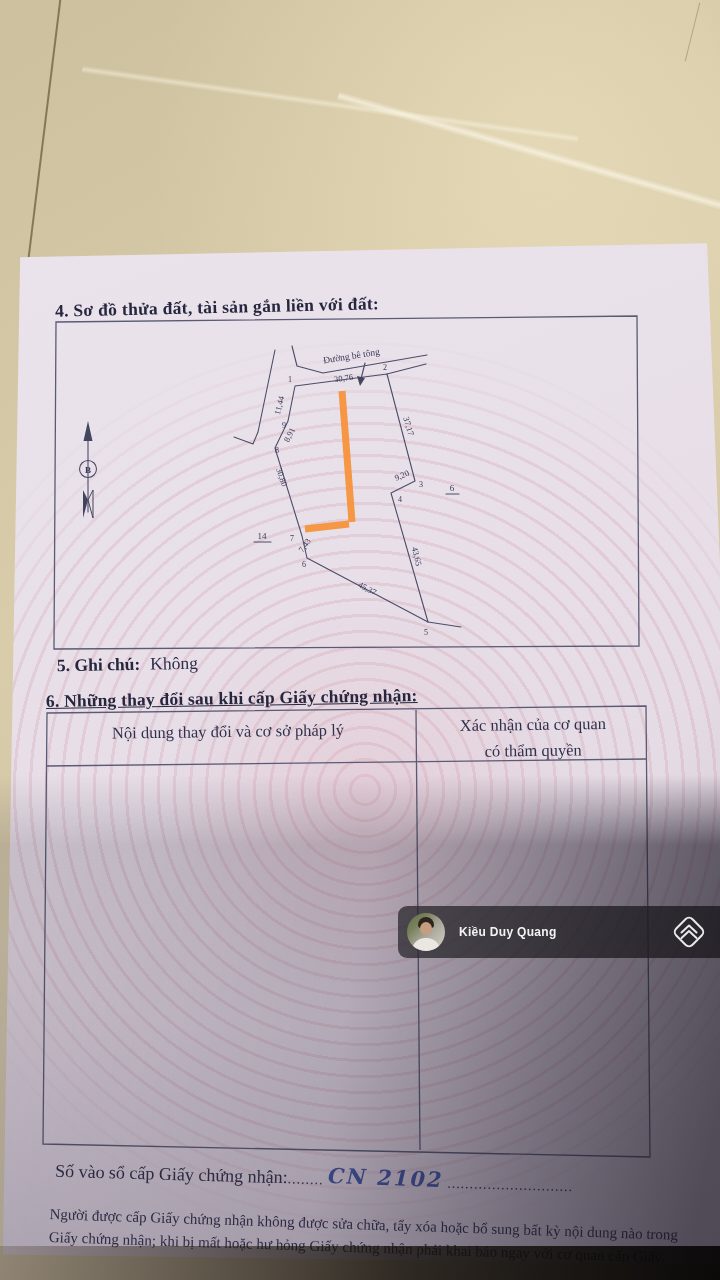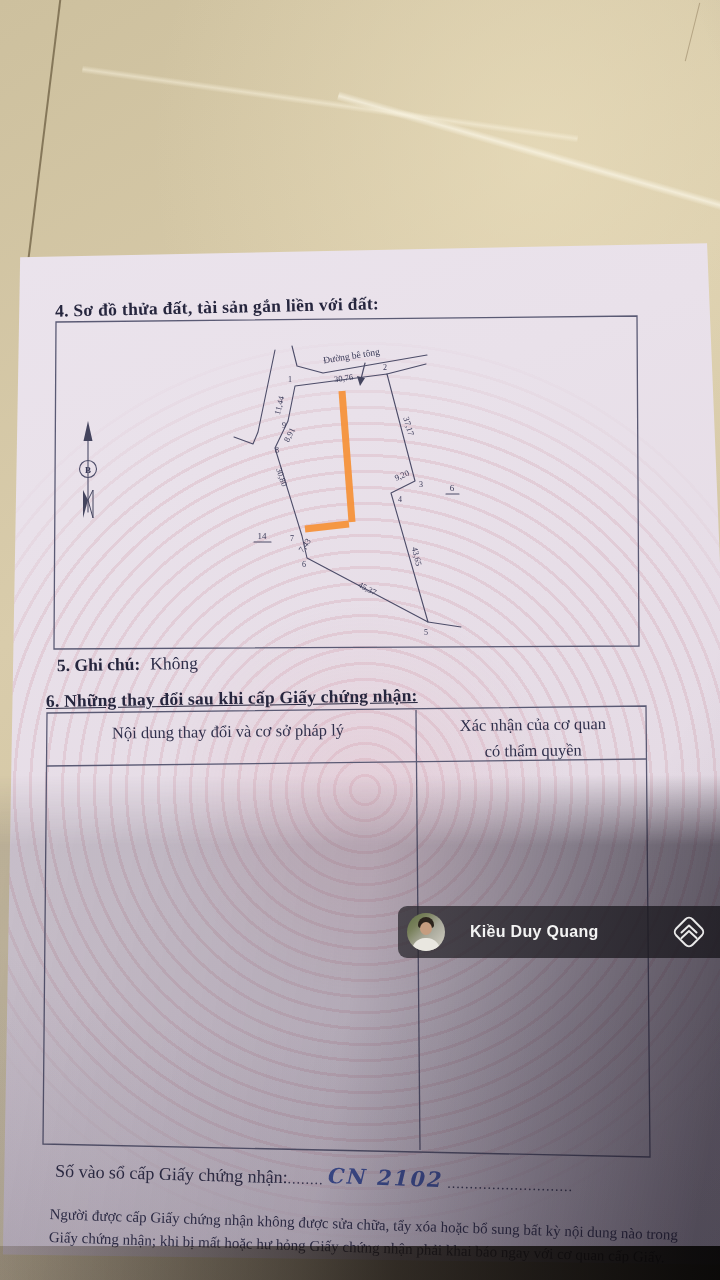--- a/index.html
+++ b/index.html
@@ -83,21 +83,21 @@
     font-family:"Liberation Sans",sans-serif;}
   .avatar{position:relative;width:38px;height:38px;border-radius:50%;overflow:hidden;
     margin-left:9px;flex:0 0 auto;
     background:linear-gradient(135deg,#5d6e43 0%,#79815c 28%,#a8a89a 55%,#d6d3c8 100%);}
   .avatar .hair{position:absolute;top:4px;left:11px;width:16px;height:11px;
     border-radius:8px 8px 3px 3px;background:#2c241d;}
   .avatar .face{position:absolute;top:9px;left:13px;width:12px;height:13px;
     border-radius:50%;background:#c59d80;}
   .avatar .shirt{position:absolute;bottom:-2px;left:5px;width:28px;height:15px;
     border-radius:13px 13px 0 0;background:#e9e7e0;}
-  .wname{color:#f3f3f3;font-size:16px;font-weight:bold;margin-left:25px;
+  .wname{color:#f3f3f3;font-size:12px;font-weight:bold;margin-left:14px;
     letter-spacing:0.3px;flex:1 1 auto;}
   .wlogo{margin-right:10px;flex:0 0 auto;}
 </style>
 </head>
 <body>
 
 <div id="stage">
 
   <div class="floor">
     <div class="vein1"></div>

